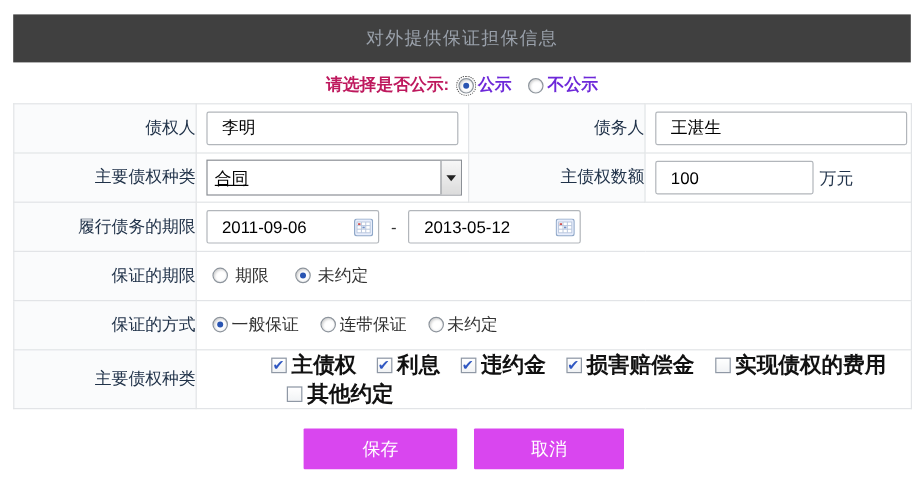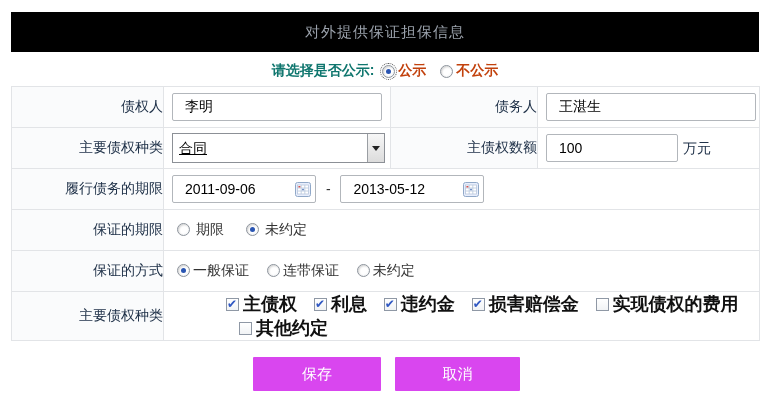--- a/index.html
+++ b/index.html
@@ -7,37 +7,37 @@
   body {
     position: relative;
     background: #ffffff;
     font-family: "Liberation Sans", "DejaVu Sans", sans-serif;
     overflow: hidden;
   }
 
   
   .title-bar {
     position: absolute; left: 11px; top: 12px; width: 748px; height: 40px;
-    background: #000000;
+    background: #404040;
     display: flex; align-items: center; justify-content: center;
   }
   .title-bar .title {
     font-size: 15px; color: #9aa1ab; letter-spacing: 1px;
   }
 
   
   .publicity-row {
     position: absolute; left: 0; top: 57px; width: 770px; height: 28px;
     display: flex; align-items: center; justify-content: center;
   }
-  .publicity-row .p-label { font-size: 14px; font-weight: bold; color: #0f766e; margin-right: 8px; }
+  .publicity-row .p-label { font-size: 14px; font-weight: bold; color: #be185d; margin-right: 8px; }
   .radio-option { display: inline-flex; align-items: center; cursor: pointer; }
   .radio-option + .radio-option { margin-left: 14px; }
   .radio-option .opt-label { font-size: 14px; color: #333; margin-left: 3px; }
-  .publicity-row .opt-label { font-weight: bold; color: #c2410c; font-family: Liberation Serif, serif; }
+  .publicity-row .opt-label { font-weight: bold; color: #6d28d9; font-family: Liberation Serif, serif; }
 
   
   .radio {
     display: inline-block; width: 13px; height: 13px; border-radius: 50%;
     background: radial-gradient(circle at 35% 30%, #ffffff 55%, #e9ecef 100%);
     border: 1px solid #8d949c;
     box-shadow: inset 1px 1px 2px rgba(0,0,0,0.18);
     position: relative; flex: 0 0 auto;
   }
   .radio.checked::after {

